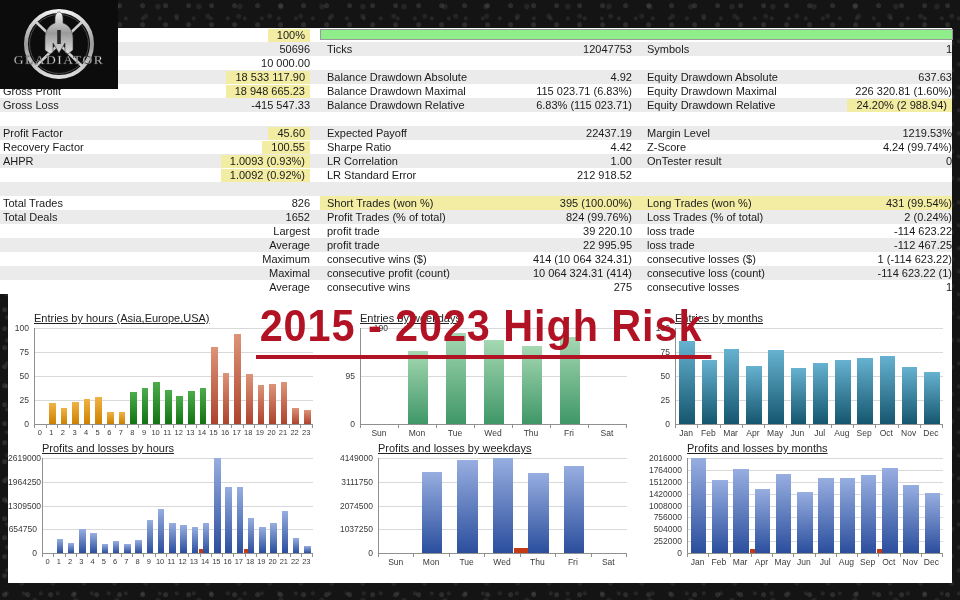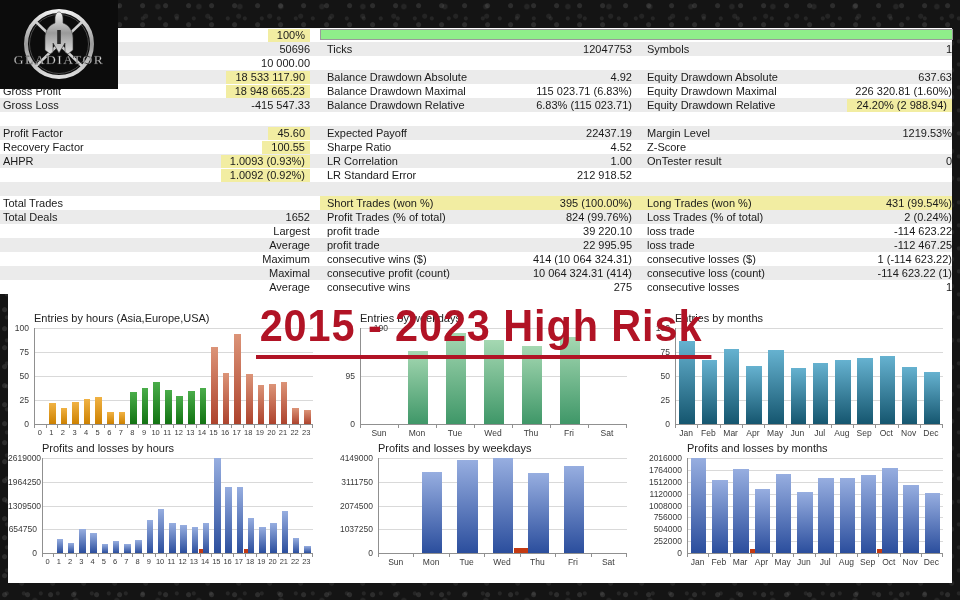--- a/index.html
+++ b/index.html
@@ -25,21 +25,21 @@
   .cc{left:327px;width:290px;text-align:left;}
   .cd{left:440px;width:192px;text-align:right;}
   .ce{left:647px;width:290px;text-align:left;}
   .cf{left:760px;width:192px;text-align:right;}
   .hl{background:#f2eda2;padding:0 5px 1px 9px;}
   .band{position:absolute;left:320px;top:0;width:632px;height:14px;background:#f2eda2;}
   .pbar{position:absolute;left:320px;top:1px;width:633px;height:11px;background:#8fee8a;border:1px solid #9a9a9a;box-sizing:border-box;}
   
   .panel{position:absolute;left:8px;top:293px;width:944px;height:290px;background:#ffffff;z-index:1;}
   .chart{position:absolute;z-index:2;}
-  .ctitle{position:absolute;top:2px;font-size:11px;color:#222;white-space:nowrap;}
+  .ctitle{position:absolute;top:2px;font-size:11px;color:#222;white-space:nowrap;text-decoration:underline;}
   .plot{position:absolute;border-left:1px solid #909090;border-bottom:1px solid #909090;box-sizing:content-box;}
   .grid{position:absolute;left:0;width:100%;height:1px;background:#d9d9d9;}
   .ylab{position:absolute;font-size:8.5px;color:#3a3a3a;text-align:right;}
   .xlab{position:absolute;font-size:8.5px;color:#3a3a3a;text-align:center;white-space:nowrap;}
   .bar{position:absolute;bottom:0;}
   .xtick{position:absolute;width:1px;height:3px;background:#909090;}
   
   .watermark{
     position:absolute;left:256px;top:300px;z-index:10;
     font-size:45px;font-weight:700;letter-spacing:1px;color:#b11325;
@@ -100,40 +100,42 @@
         <div class="tcell cb"><span class="hl">45.60</span></div>
         <div class="tcell cc">Expected Payoff</div>
         <div class="tcell cd">22437.19</div>
         <div class="tcell ce">Margin Level</div>
         <div class="tcell cf">1219.53%</div>
       </div>
       <div class="trow">
         <div class="tcell ca">Recovery Factor</div>
         <div class="tcell cb"><span class="hl">100.55</span></div>
         <div class="tcell cc">Sharpe Ratio</div>
-        <div class="tcell cd">4.52</div>
+        <div class="tcell cd">4.42</div>
         <div class="tcell ce">Z-Score</div>
+        <div class="tcell cf">4.24 (99.74%)</div>
       </div>
       <div class="trow shade">
         <div class="tcell ca">AHPR</div>
         <div class="tcell cb"><span class="hl">1.0093 (0.93%)</span></div>
         <div class="tcell cc">LR Correlation</div>
         <div class="tcell cd">1.00</div>
         <div class="tcell ce">OnTester result</div>
         <div class="tcell cf">0</div>
       </div>
       <div class="trow">
         <div class="tcell cb"><span class="hl">1.0092 (0.92%)</span></div>
         <div class="tcell cc">LR Standard Error</div>
         <div class="tcell cd">212 918.52</div>
       </div>
       <div class="trow shade"></div>
       <div class="trow">
         <div class="band"></div>
         <div class="tcell ca">Total Trades</div>
+        <div class="tcell cb">826</div>
         <div class="tcell cc">Short Trades (won %)</div>
         <div class="tcell cd">395 (100.00%)</div>
         <div class="tcell ce">Long Trades (won %)</div>
         <div class="tcell cf">431 (99.54%)</div>
       </div>
       <div class="trow shade">
         <div class="tcell ca">Total Deals</div>
         <div class="tcell cb">1652</div>
         <div class="tcell cc">Profit Trades (% of total)</div>
         <div class="tcell cd">824 (99.76%)</div>
@@ -514,21 +516,21 @@
         <div class="bar" style="left: 189.275px; width: 13.005px; height: 4.00546px; background: rgb(196, 58, 18);"></div>
         <div class="bar" style="left: 194.225px; width: 15.3px; height: 84.8214px; background: linear-gradient(rgb(151, 174, 224), rgb(43, 78, 157));"></div>
         <div class="bar" style="left: 215.475px; width: 15.3px; height: 67.8571px; background: linear-gradient(rgb(151, 174, 224), rgb(43, 78, 157));"></div>
         <div class="bar" style="left: 236.725px; width: 15.3px; height: 60.3175px; background: linear-gradient(rgb(151, 174, 224), rgb(43, 78, 157));"></div>
       </div>
       <div class="ylab" style="left: 0px; width: 45px; top: 108px;">0</div>
       <div class="ylab" style="left: 0px; width: 45px; top: 96.125px;">252000</div>
       <div class="ylab" style="left: 0px; width: 45px; top: 84.25px;">504000</div>
       <div class="ylab" style="left: 0px; width: 45px; top: 72.375px;">756000</div>
       <div class="ylab" style="left: 0px; width: 45px; top: 60.5px;">1008000</div>
-      <div class="ylab" style="left: 0px; width: 45px; top: 48.625px;">1120000</div>
+      <div class="ylab" style="left: 0px; width: 45px; top: 48.625px;">1420000</div>
       <div class="ylab" style="left: 0px; width: 45px; top: 36.75px;">1512000</div>
       <div class="ylab" style="left: 0px; width: 45px; top: 24.875px;">1764000</div>
       <div class="ylab" style="left: 0px; width: 45px; top: 13px;">2016000</div>
       <div class="xlab" style="left: 50px; width: 21.25px; top: 117px; font-size: 8.5px;">Jan</div>
       <div class="xlab" style="left: 71.25px; width: 21.25px; top: 117px; font-size: 8.5px;">Feb</div>
       <div class="xlab" style="left: 92.5px; width: 21.25px; top: 117px; font-size: 8.5px;">Mar</div>
       <div class="xlab" style="left: 113.75px; width: 21.25px; top: 117px; font-size: 8.5px;">Apr</div>
       <div class="xlab" style="left: 135px; width: 21.25px; top: 117px; font-size: 8.5px;">May</div>
       <div class="xlab" style="left: 156.25px; width: 21.25px; top: 117px; font-size: 8.5px;">Jun</div>
       <div class="xlab" style="left: 177.5px; width: 21.25px; top: 117px; font-size: 8.5px;">Jul</div>

